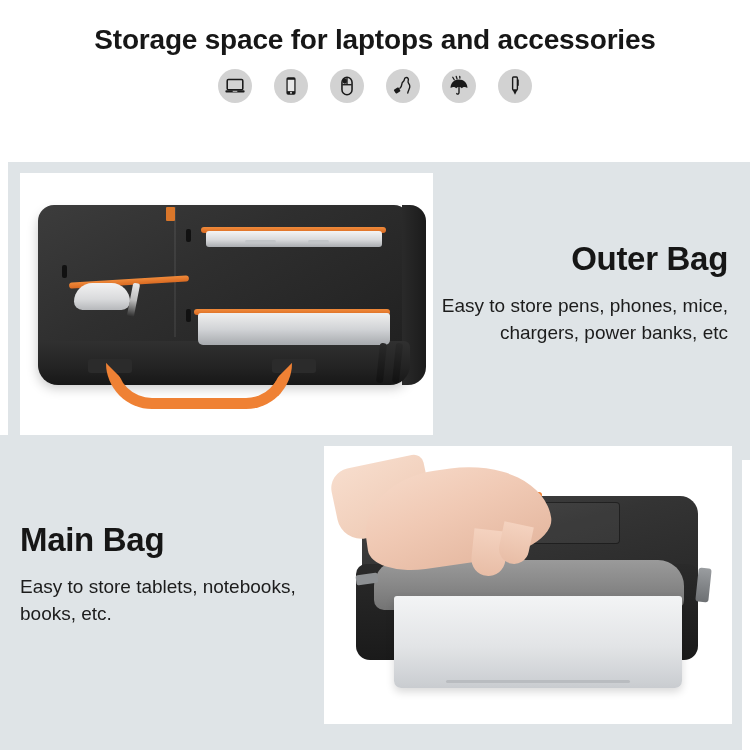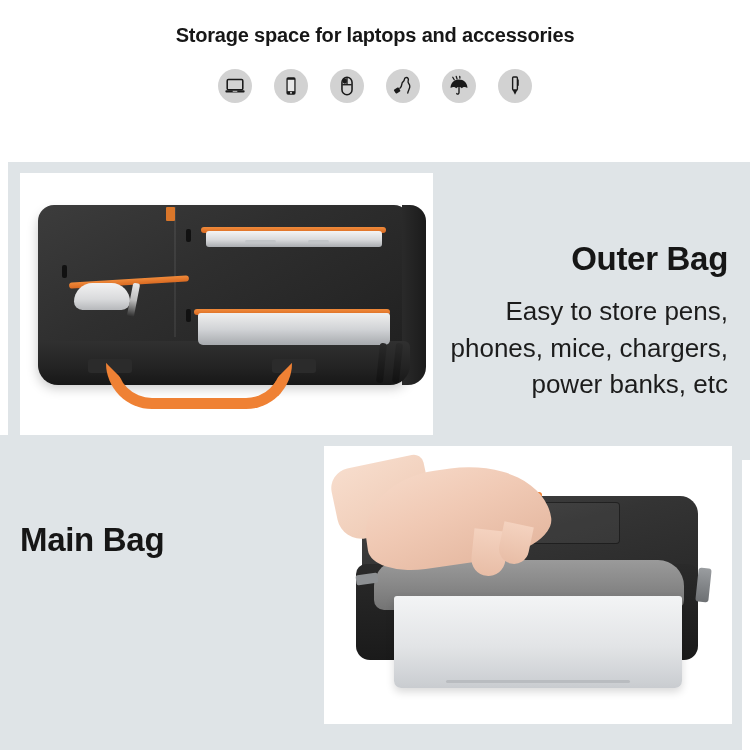--- a/index.html
+++ b/index.html
@@ -9,21 +9,21 @@
     font-family:"Liberation Sans", sans-serif;
     overflow:hidden;
     position:relative;
   }
   .page{position:relative;width:750px;height:750px;}
 
   
   .title{
     position:absolute;left:0;top:24px;width:750px;
     text-align:center;
-    font-size:20px;font-weight:bold;color:#171717;
+    font-size:28px;font-weight:bold;color:#171717;
     letter-spacing:-0.2px;
   }
   .icon-row{
     position:absolute;left:0;top:69px;width:750px;
     display:flex;justify-content:center;align-items:center;gap:22px;
   }
   .icon-circle{
     width:34px;height:34px;border-radius:50%;
     background:#d2d2d2;
     display:flex;align-items:center;justify-content:center;
@@ -53,21 +53,21 @@
   }
   .txt-main{
     position:absolute;left:20px;top:88px;width:292px;
     text-align:left;
   }
   .head{
     font-size:33px;font-weight:bold;color:#161616;
     line-height:1.05;margin:0 0 16px 0;letter-spacing:-0.3px;
   }
   .body{
-    font-size:26px;color:#1c1c1c;line-height:1.42;margin:0;
+    font-size:19px;color:#1c1c1c;line-height:1.42;margin:0;
     font-weight:400;
   }
 
   
   .bag-top{position:absolute;left:6px;top:18px;width:400px;height:240px;}
   .bag-body{
     position:absolute;left:12px;top:14px;width:372px;height:176px;
     background:linear-gradient(150deg,#3c3c3c 0%,#2f2f2f 38%,#262626 72%,#1e1e1e 100%);
     border-radius:16px 16px 18px 18px;
     box-shadow:0 7px 12px rgba(0,0,0,.22);
@@ -313,20 +313,21 @@
       <h2 class="head">Outer Bag</h2>
       <p class="body">Easy to store pens, phones, mice, chargers, power banks, etc</p>
     </div>
 
   </div>
 
   <div class="panel panel-bottom">
 
     <div class="txt-main">
       <h2 class="head">Main Bag</h2>
+      <p class="body">Easy to store tablets, notebooks, books, etc.</p>
     </div>
 
     <div class="photo photo-bottom">
       <div class="bag-bot">
         <div class="bb-orange"></div>
         <div class="bb-shell"></div>
         <div class="bb-pocket"></div>
         <div class="bb-front"></div>
         <div class="bb-lining"></div>
         <div class="bb-laptop">

